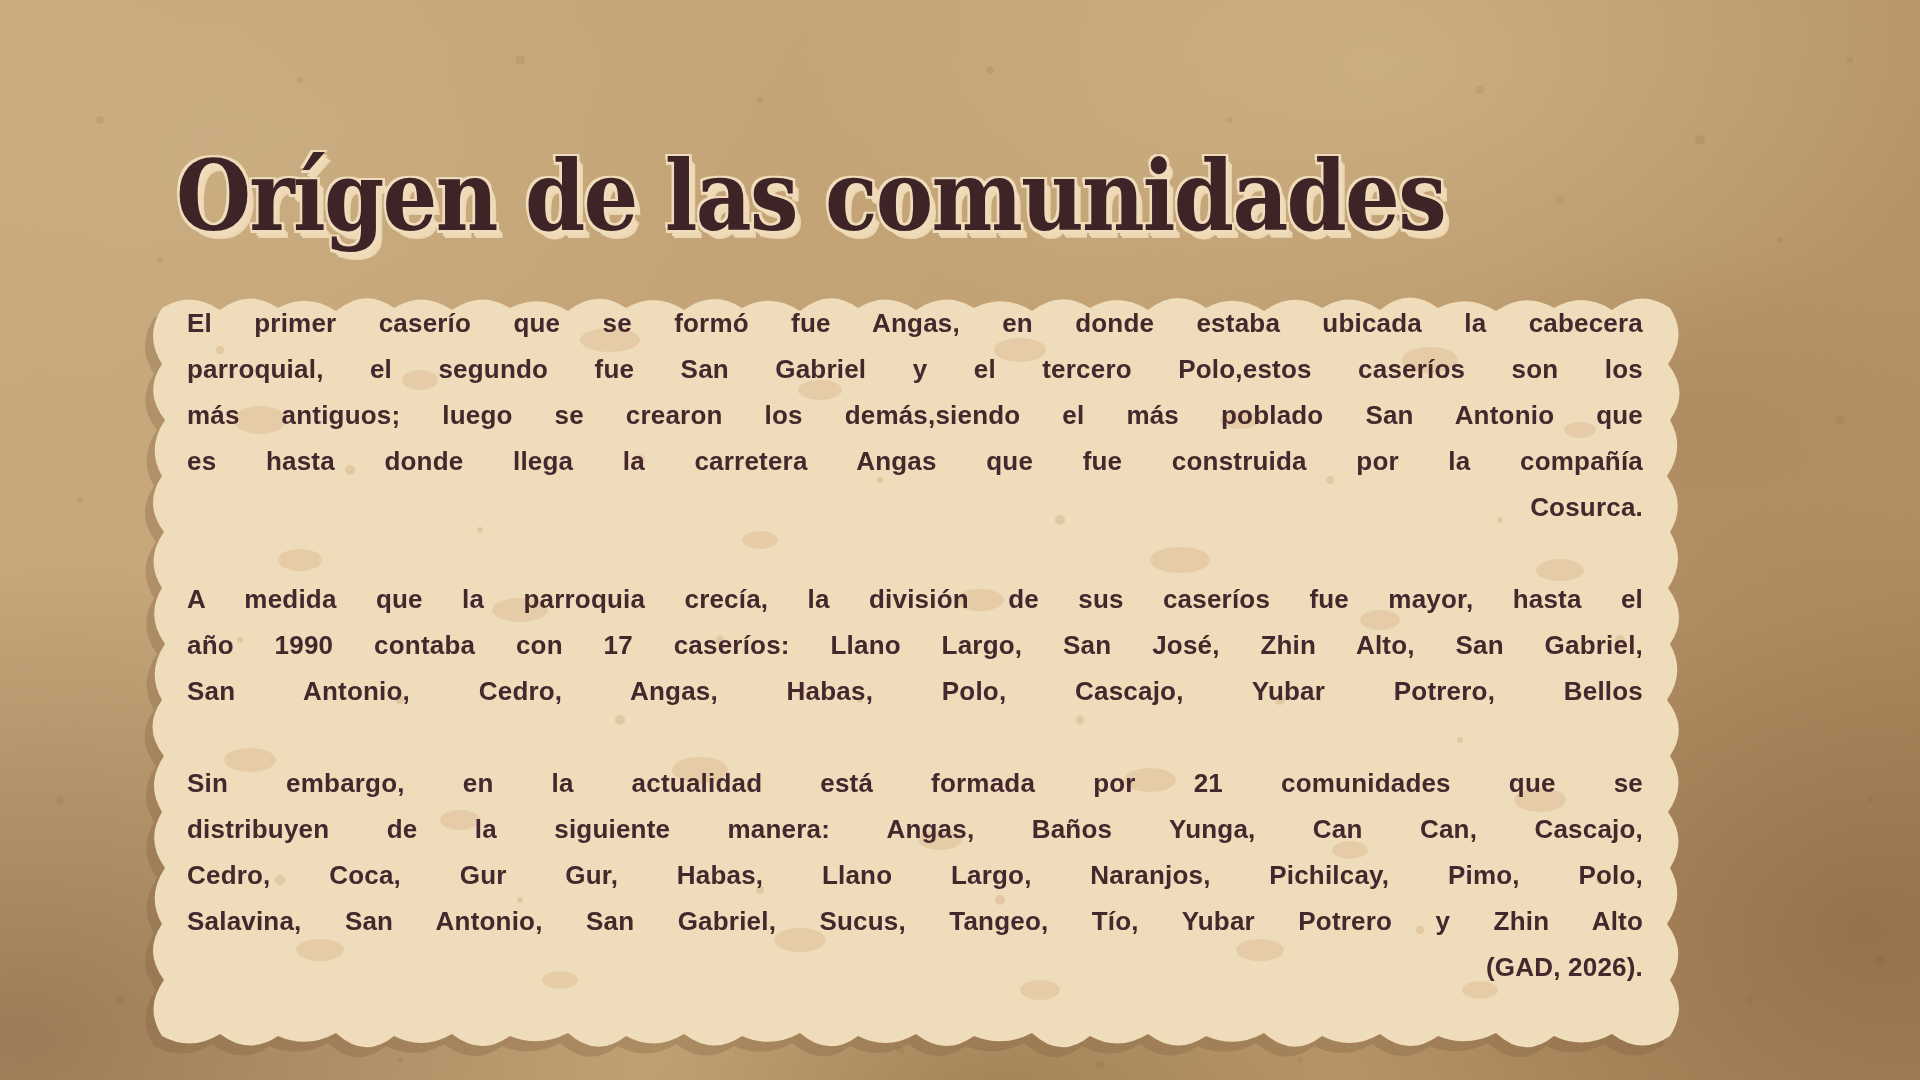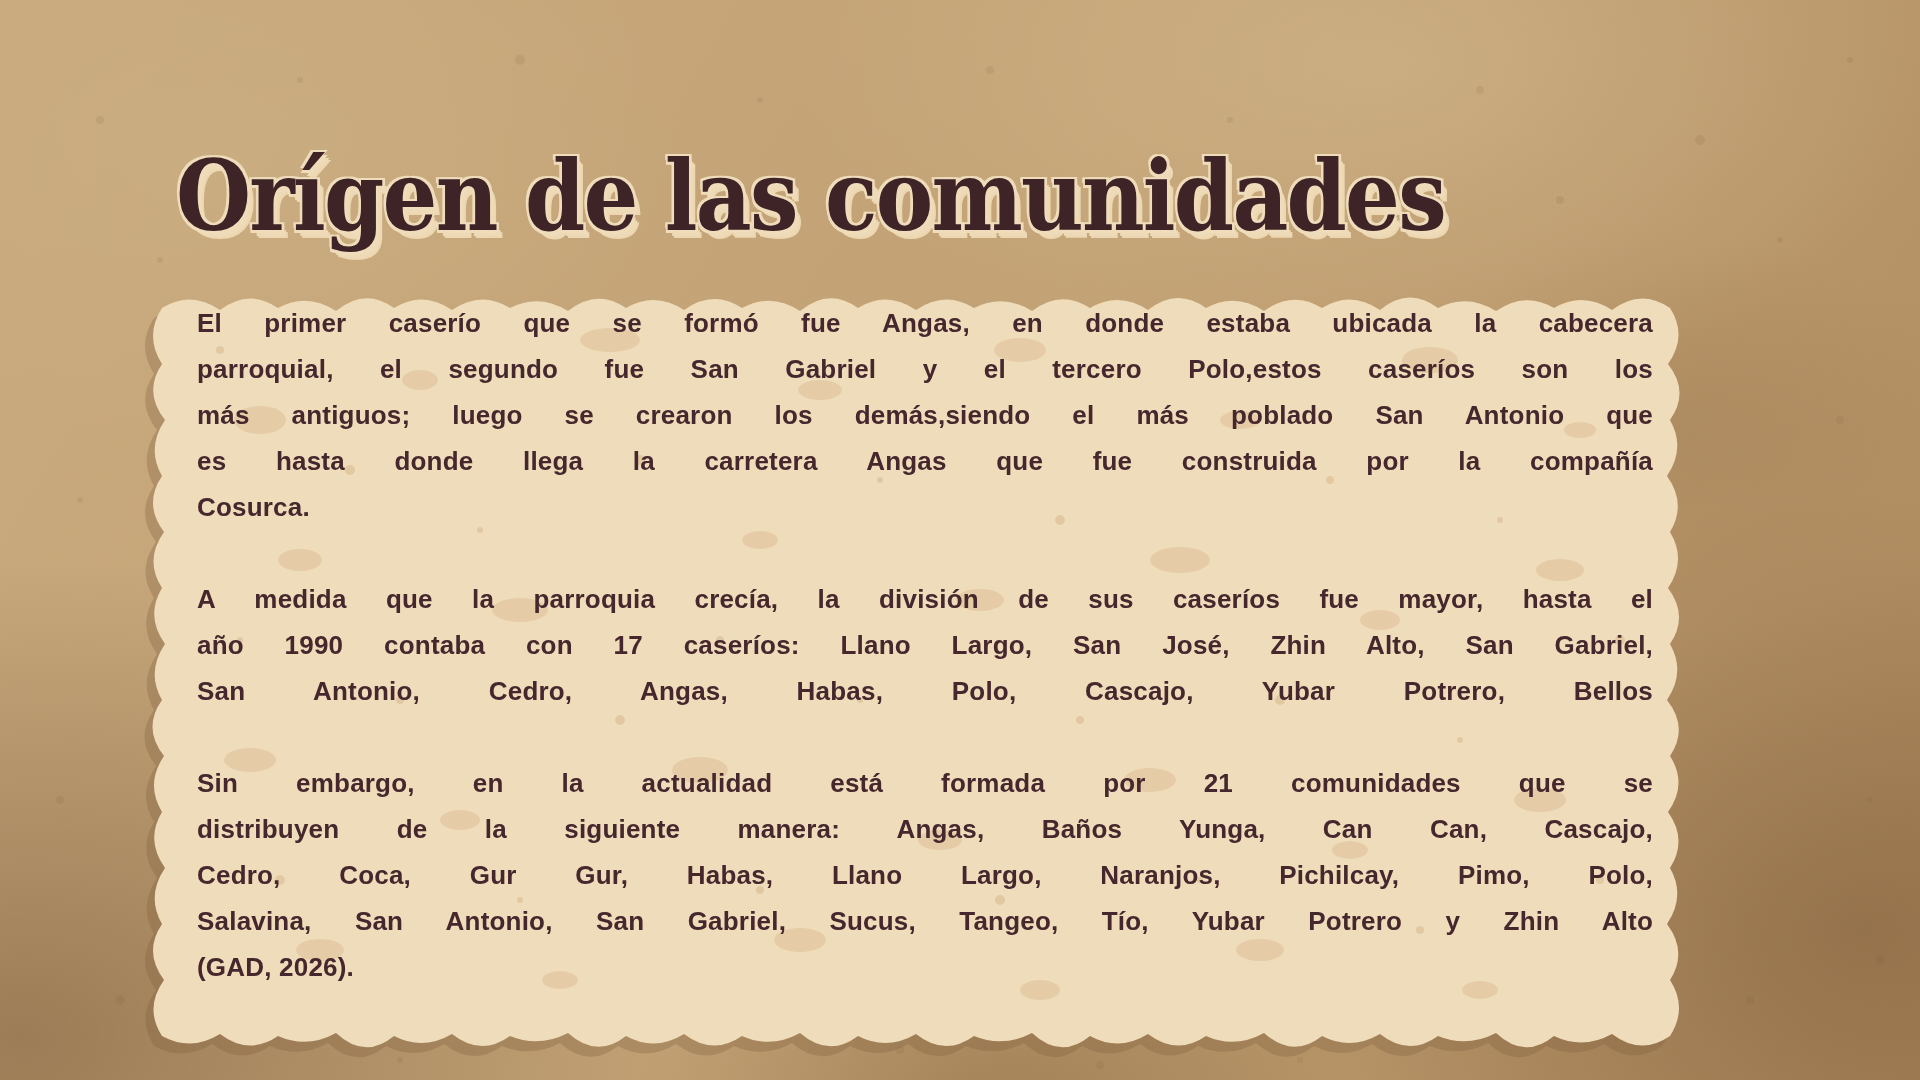--- a/index.html
+++ b/index.html
@@ -32,34 +32,34 @@
     text-shadow:
       -3px -2px 0 #efdcbb,
        3px -2px 0 #efdcbb,
       -2px  3px 0 #efdcbb,
        3px  3px 0 #efdcbb,
        5px  6px 0 #eedab6,
        7px  8px 0 #ecd7b2;
     white-space:nowrap;
   }
   .body-text{
-    position:absolute;left:197px;top:300px;width:1456px;
+    position:absolute;left:187px;top:300px;width:1456px;
     color:#45272d;
     font-size:26px;font-weight:700;line-height:46px;
     letter-spacing:.2px;
   }
   .body-text p{margin:0 0 46px 0;}
   .body-text p:last-child{margin-bottom:12px;}
   .plines{
     display:block;
     white-space:pre-line;
     text-align:justify;
     text-align-last:justify;
   }
-  .plast{display:block;text-align:left;}
+  .plast{display:block;text-align:right;}
 </style>
 </head>
 <body>
 
 <div class="slide">
 
   <div class="bg"></div>
 
   <svg class="panel-svg" viewBox="0 0 1920 1080" xmlns="http://www.w3.org/2000/svg">
     <defs>

